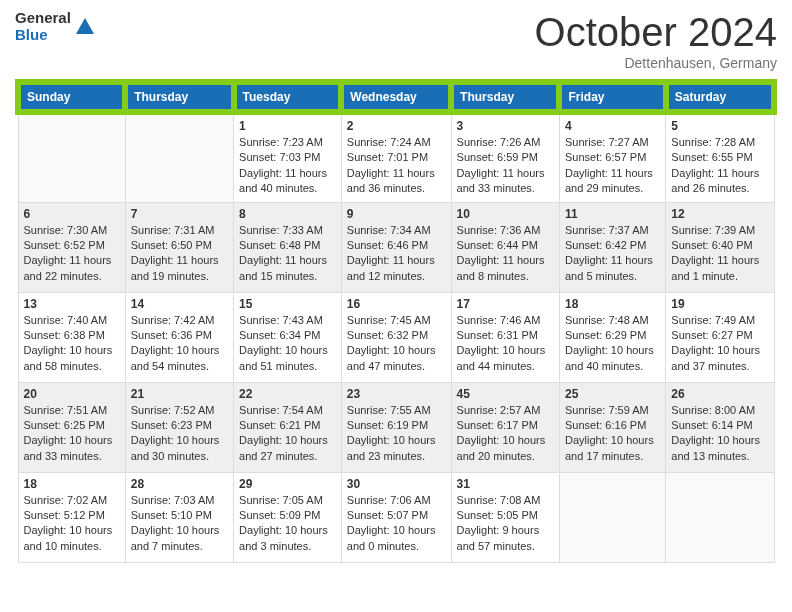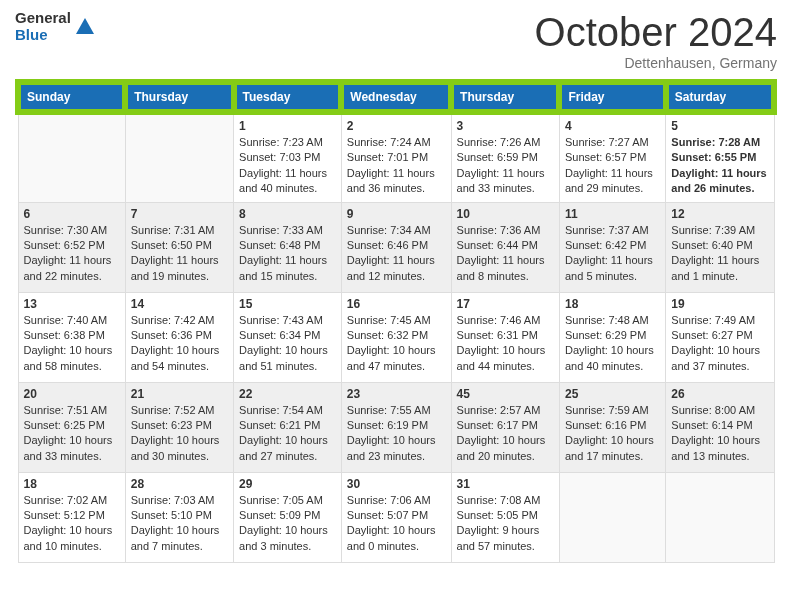--- a/index.html
+++ b/index.html
@@ -104,21 +104,21 @@
 Daylight: 11 hours and 33 minutes.</div>
           </td>
           <td>
             <span class="day-num">4</span>
             <div class="day-info" style="white-space: pre-line;">Sunrise: 7:27 AM
 Sunset: 6:57 PM
 Daylight: 11 hours and 29 minutes.</div>
           </td>
           <td>
             <span class="day-num">5</span>
-            <div class="day-info" style="white-space: pre-line; font-weight: bold;">Sunrise: 7:28 AM
+            <div class="day-info" style="white-space: pre-line;">Sunrise: 7:28 AM
 Sunset: 6:55 PM
 Daylight: 11 hours and 26 minutes.</div>
           </td>
         </tr>
         <tr class="row-even">
           <td>
             <span class="day-num">6</span>
             <div class="day-info" style="white-space: pre-line;">Sunrise: 7:30 AM
 Sunset: 6:52 PM
 Daylight: 11 hours and 22 minutes.</div>

